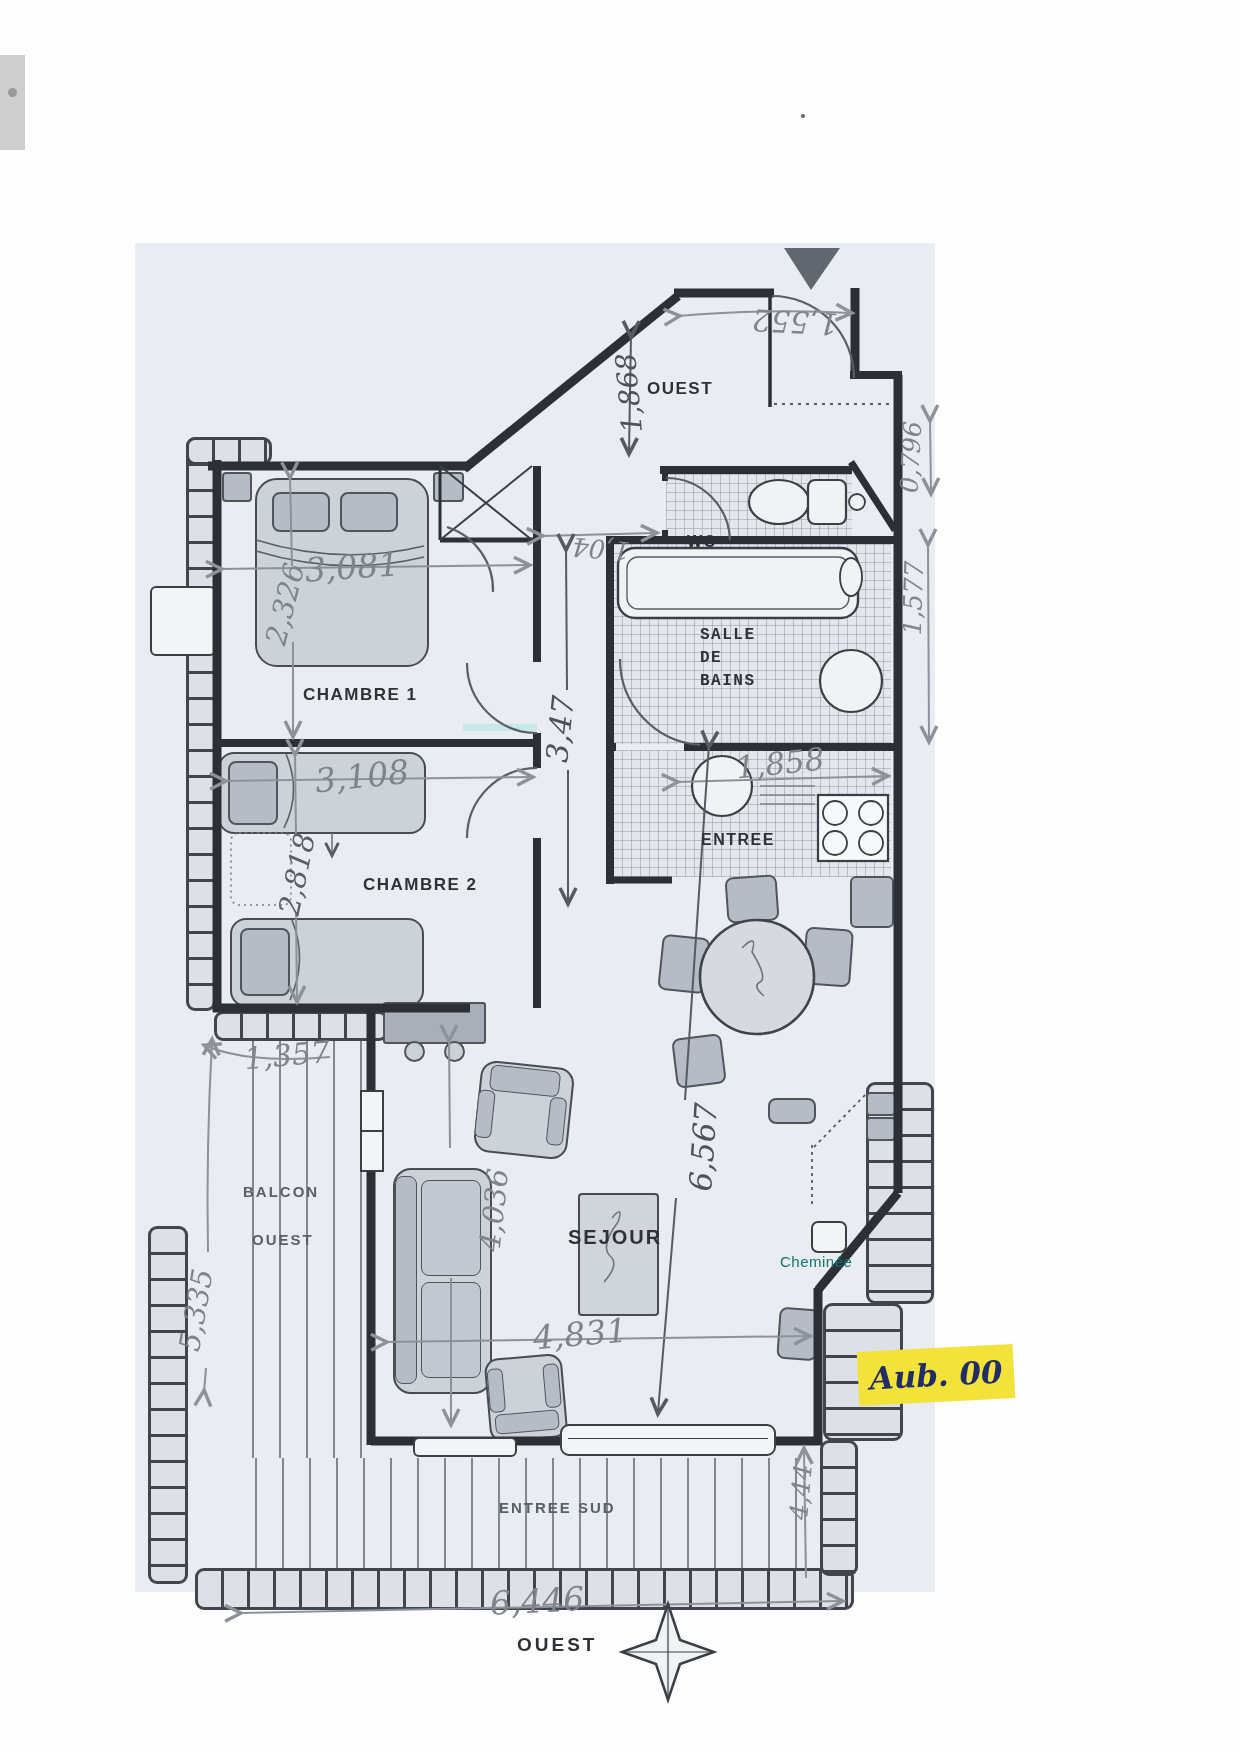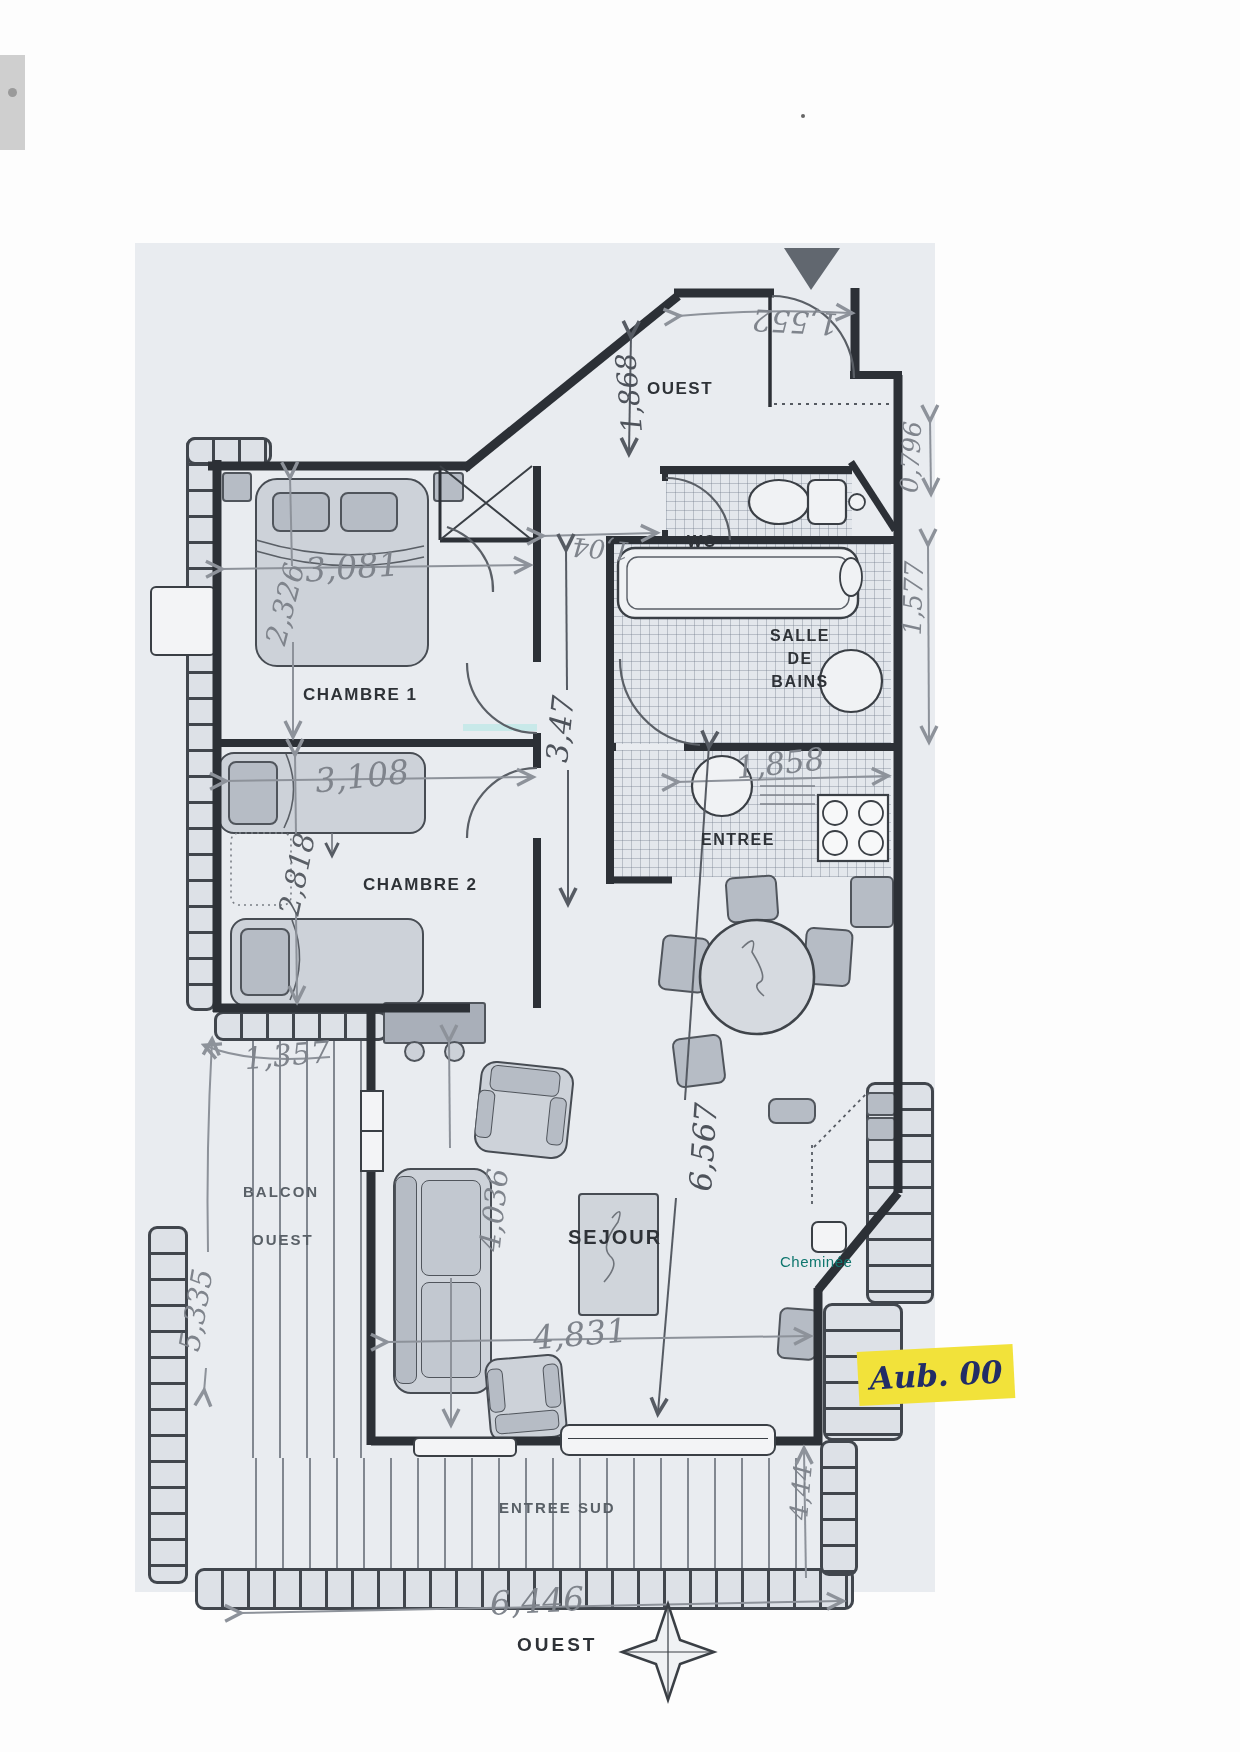--- a/index.html
+++ b/index.html
@@ -224,21 +224,21 @@
 
   <div class="white" style="left:560px;top:1424px;width:212px;height:28px;border-radius:9px;">
     <div class="abs" style="left:6px;right:6px;top:12px;border-top:1.6px solid #3a3f45;"></div>
   </div>
   <div class="white" style="left:413px;top:1437px;width:100px;height:16px;border-radius:6px;"></div>
   <div class="white" style="left:360px;top:1090px;width:20px;height:38px;"></div>
   <div class="white" style="left:360px;top:1130px;width:20px;height:38px;"></div>
 
   <div class="lbl" style="left:647px;top:379px;font-size:17px;">OUEST</div>
   <div class="lbl" style="left:687px;top:496px;font-size:16px;margin-top:37px;">WC</div>
-  <div class="lbl" style="left:748px;top:624px;width:104px;text-align:center;font-size:16px;line-height:23px;">
+  <div class="lbl" style="left:700px;top:624px;width:104px;font-size:16px;line-height:23px;font-family:Liberation Mono, monospace;">
     <span style="display:block">SALLE</span>
     <span style="display:block">DE</span>
     <span style="display:block">BAINS</span>
   </div>
   <div class="lbl" style="left:701px;top:831px;font-size:16px;">ENTREE</div>
   <div class="lbl" style="left:303px;top:685px;font-size:17px;">CHAMBRE 1</div>
   <div class="lbl" style="left:363px;top:875px;font-size:17px;">CHAMBRE 2</div>
   <div class="lbl" style="left:560px;top:1226px;font-size:20px;letter-spacing:2px;margin-left:8px;">SEJOUR</div>
   <div class="lbl" style="left:780px;top:1253px;font-size:15px;font-weight:normal;letter-spacing:.5px;color:#0f766e;">Cheminée</div>
   <div class="lbl lbl-soft" style="left:243px;top:1183px;font-size:15px;letter-spacing:2px;">BALCON</div>

